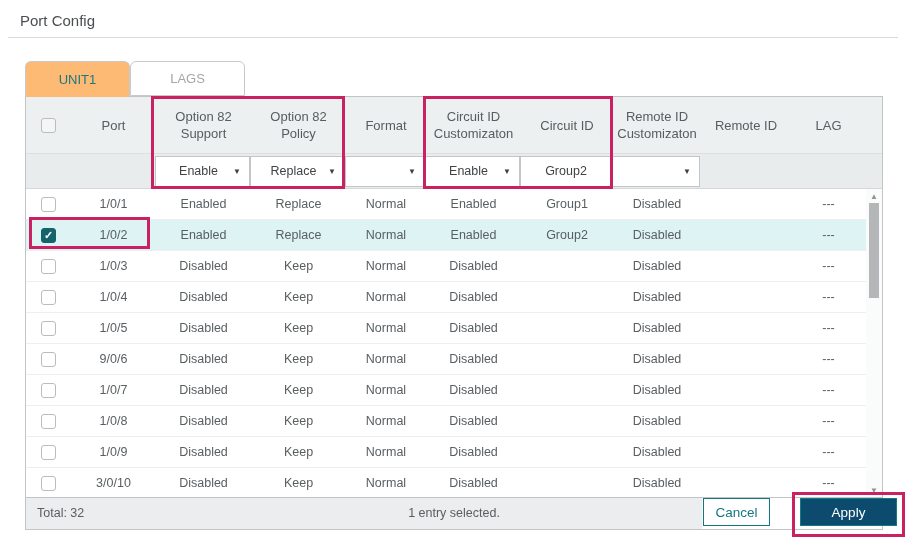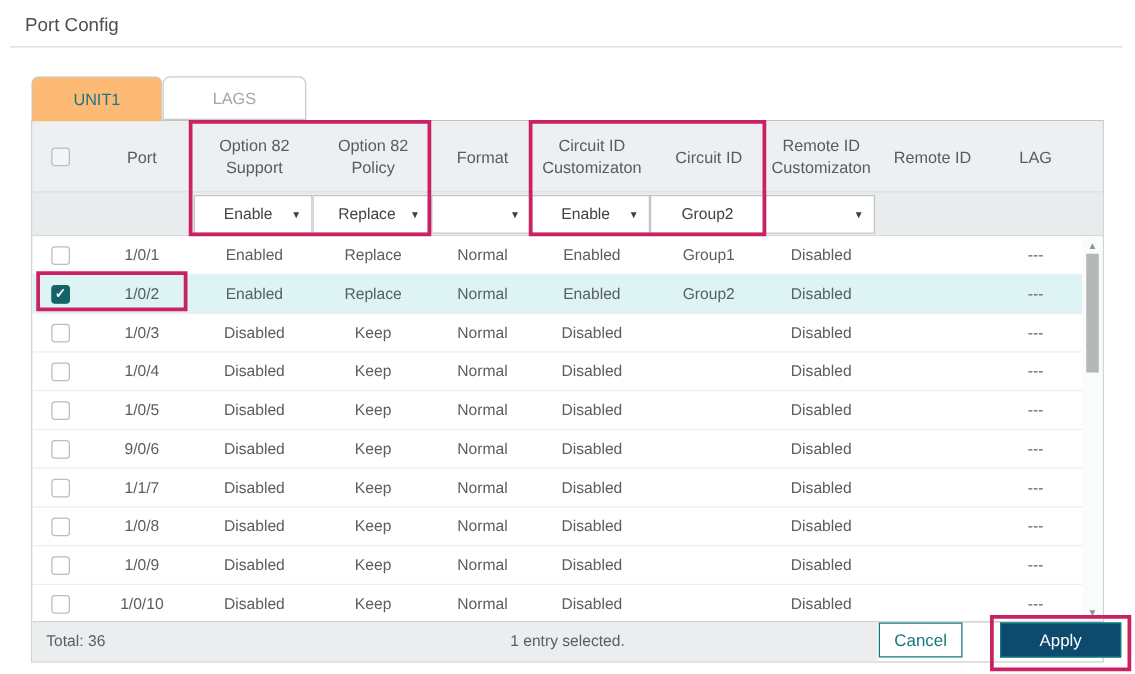--- a/index.html
+++ b/index.html
@@ -227,21 +227,21 @@
     <div class="td c-cidc">Disabled</div>
     <div class="td c-cid"></div>
     <div class="td c-ridc">Disabled</div>
     <div class="td c-rid"></div>
     <div class="td c-lag">---</div>
   </div>
         <div class="trow">
     <div class="c-sel selcell">
       <span class="cb"></span>
     </div>
-    <div class="td c-port">1/1/7</div>
+    <div class="td c-port">1/0/7</div>
     <div class="td c-o82s">Disabled</div>
     <div class="td c-o82p">Keep</div>
     <div class="td c-fmt">Normal</div>
     <div class="td c-cidc">Disabled</div>
     <div class="td c-cid"></div>
     <div class="td c-ridc">Disabled</div>
     <div class="td c-rid"></div>
     <div class="td c-lag">---</div>
   </div>
         <div class="trow">
@@ -269,35 +269,35 @@
     <div class="td c-cidc">Disabled</div>
     <div class="td c-cid"></div>
     <div class="td c-ridc">Disabled</div>
     <div class="td c-rid"></div>
     <div class="td c-lag">---</div>
   </div>
         <div class="trow">
     <div class="c-sel selcell">
       <span class="cb"></span>
     </div>
-    <div class="td c-port">1/0/10</div>
+    <div class="td c-port">3/0/10</div>
     <div class="td c-o82s">Disabled</div>
     <div class="td c-o82p">Keep</div>
     <div class="td c-fmt">Normal</div>
     <div class="td c-cidc">Disabled</div>
     <div class="td c-cid"></div>
     <div class="td c-ridc">Disabled</div>
     <div class="td c-rid"></div>
     <div class="td c-lag">---</div>
   </div>
       </div>
 
     <div class="tfoot">
       <div class="tfoot-gray"></div>
-      <div class="total-label">Total: 36</div>
+      <div class="total-label">Total: 32</div>
       <div class="selection-label">1 entry selected.</div>
     </div>
 
   </div>
 
   <div class="btn btn-cancel">Cancel</div>
   <div class="btn btn-apply">Apply</div>
 
   <div class="hl hl-o82"></div>
   <div class="hl hl-cid"></div>

